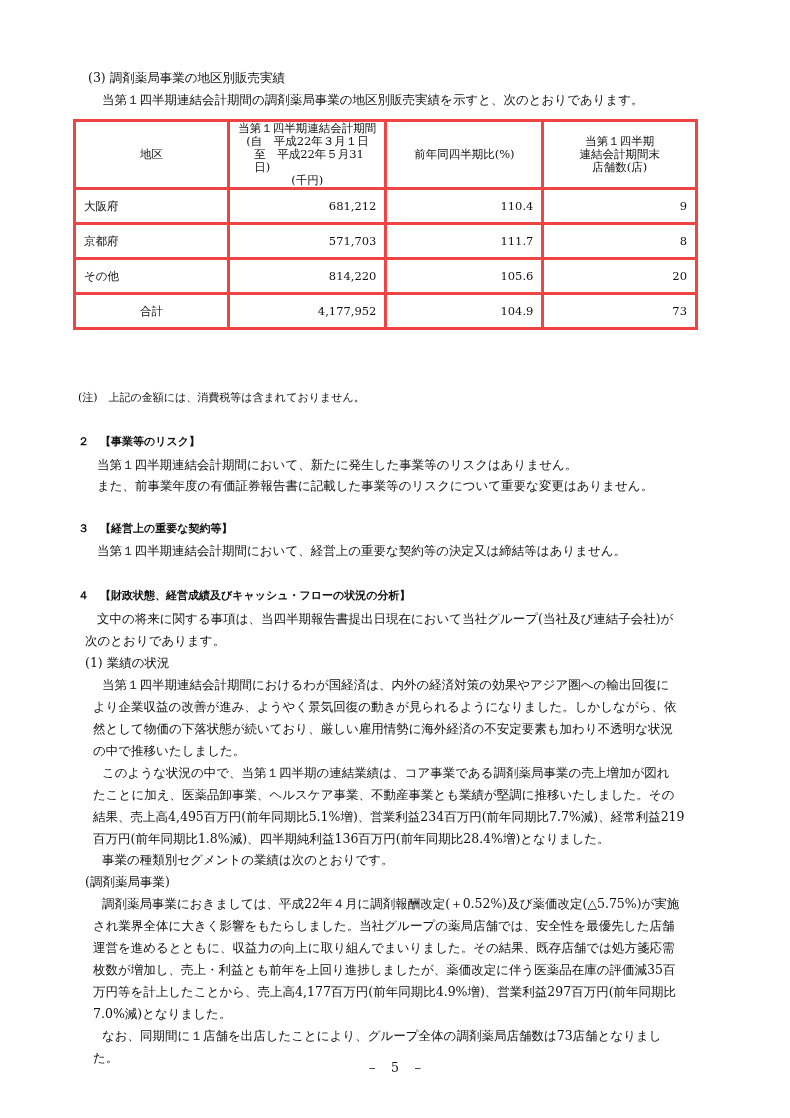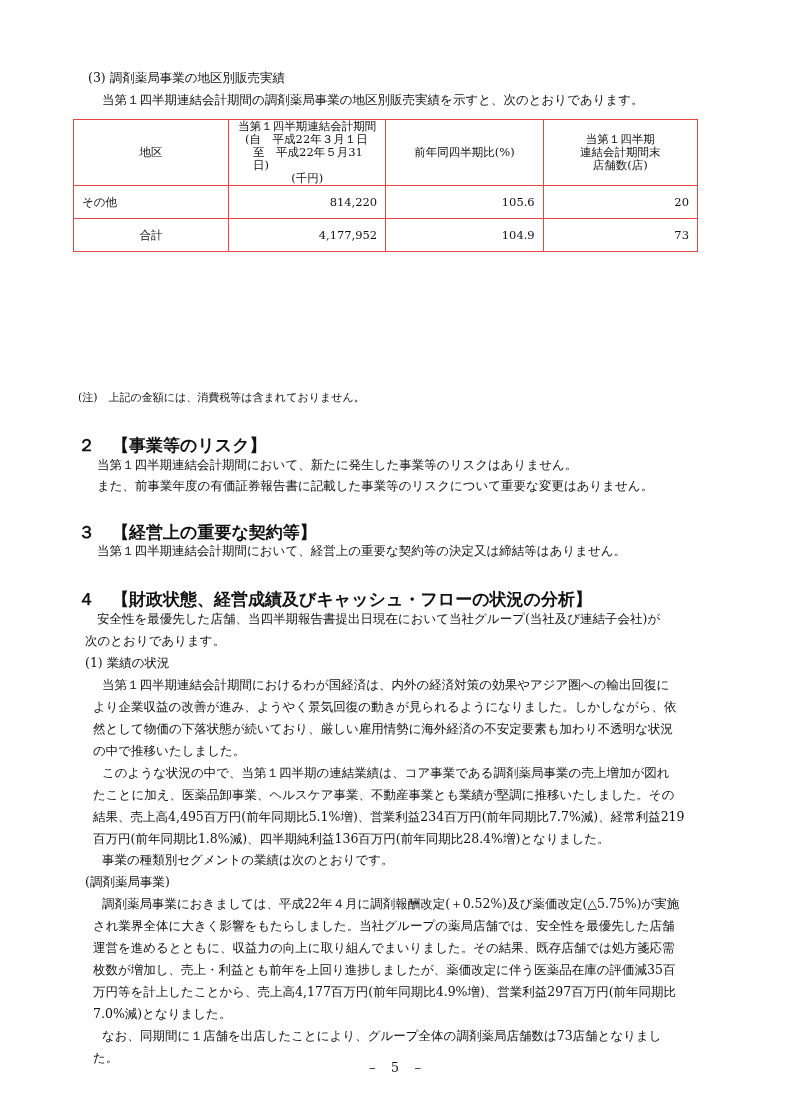--- a/index.html
+++ b/index.html
@@ -2,27 +2,27 @@
 <html><head>
 <meta charset="utf-8">
 <style>
   html, body { margin: 0; padding: 0; background: #ffffff; }
   body {
     width: 790px; height: 1118px; position: relative; overflow: hidden;
     font-family: "DejaVu Serif", "Liberation Serif", serif;
     color: #111; font-size: 12.5px;
   }
   .abs { position: absolute; white-space: nowrap; }
-  .heading { font-family: "DejaVu Sans", "Liberation Sans", sans-serif; font-weight: bold; font-size: 17px; }
+  .heading { font-family: "DejaVu Sans", "Liberation Sans", sans-serif; font-weight: bold; font-size: 11px; }
   table.sales {
     position: absolute; left: 73px; top: 119px; width: 625px;
     border-collapse: collapse; font-size: 11.5px;
   }
   table.sales td, table.sales th {
-    border: 1px solid #ef4444; padding: 0 8px; font-weight: normal;
+    border: 3px solid #ef4444; padding: 0 8px; font-weight: normal;
   }
   table.sales th { height: 64px; text-align: center; line-height: 13px; }
   table.sales td { height: 32px; }
   table.sales td.num { text-align: right; }
   table.sales td.region { text-align: left; }
   table.sales td.total { text-align: center; }
   .c1 { width: 141px; } .c2 { width: 142px; } .c3 { width: 143px; } .c4 { width: 140px; }
 </style>
 </head>
 <body>
@@ -43,20 +43,32 @@
       <th class="c3">前年同四半期比(%)</th>
       <th class="c4">
         <div>当第１四半期</div>
         <div>連結会計期間末</div>
         <div>店舗数(店)</div>
       </th>
     </tr>
   </thead>
   <tbody id="table-body">
       <tr>
+        <td class="region">大阪府</td>
+        <td class="num">681,212</td>
+        <td class="num">110.4</td>
+        <td class="num">9</td>
+      </tr>
+      <tr>
+        <td class="region">京都府</td>
+        <td class="num">571,703</td>
+        <td class="num">111.7</td>
+        <td class="num">8</td>
+      </tr>
+      <tr>
         <td class="region">その他</td>
         <td class="num">814,220</td>
         <td class="num">105.6</td>
         <td class="num">20</td>
       </tr>
     </tbody>
   <tfoot>
     <tr>
       <td class="total">合計</td>
       <td class="num">4,177,952</td>
@@ -68,21 +80,21 @@
 <div class="abs" style="left:78px; top:390px; font-size:11px;">(注)　上記の金額には、消費税等は含まれておりません。</div>
 
 <div class="abs heading" style="left:78px; top:434px;">２　【事業等のリスク】</div>
 <div class="abs" style="left:97px; top:457px;">当第１四半期連結会計期間において、新たに発生した事業等のリスクはありません。</div>
 <div class="abs" style="left:97px; top:478px;">また、前事業年度の有価証券報告書に記載した事業等のリスクについて重要な変更はありません。</div>
 
 <div class="abs heading" style="left:78px; top:521px;">３　【経営上の重要な契約等】</div>
 <div class="abs" style="left:97px; top:543px;">当第１四半期連結会計期間において、経営上の重要な契約等の決定又は締結等はありません。</div>
 
 <div class="abs heading" style="left:78px; top:588px;">４　【財政状態、経営成績及びキャッシュ・フローの状況の分析】</div>
-<div class="abs" style="left:97px; top:611px;">安全性を最優先した店舗、当四半期報告書提出日現在において当社グループ(当社及び連結子会社)が</div>
+<div class="abs" style="left:97px; top:611px;">文中の将来に関する事項は、当四半期報告書提出日現在において当社グループ(当社及び連結子会社)が</div>
 <div class="abs" style="left:85px; top:633px;">次のとおりであります。</div>
 <div class="abs" style="left:85px; top:655px;">(1)  業績の状況</div>
 
 <div class="abs" style="left:102px; top:677px;">当第１四半期連結会計期間におけるわが国経済は、内外の経済対策の効果やアジア圏への輸出回復に</div>
 <div class="abs" style="left:93px; top:699px;">より企業収益の改善が進み、ようやく景気回復の動きが見られるようになりました。しかしながら、依</div>
 <div class="abs" style="left:93px; top:721px;">然として物価の下落状態が続いており、厳しい雇用情勢に海外経済の不安定要素も加わり不透明な状況</div>
 <div class="abs" style="left:93px; top:743px;">の中で推移いたしました。</div>
 
 <div class="abs" style="left:102px; top:765px;">このような状況の中で、当第１四半期の連結業績は、コア事業である調剤薬局事業の売上増加が図れ</div>
 <div class="abs" style="left:93px; top:787px;">たことに加え、医薬品卸事業、ヘルスケア事業、不動産事業とも業績が堅調に推移いたしました。その</div>

